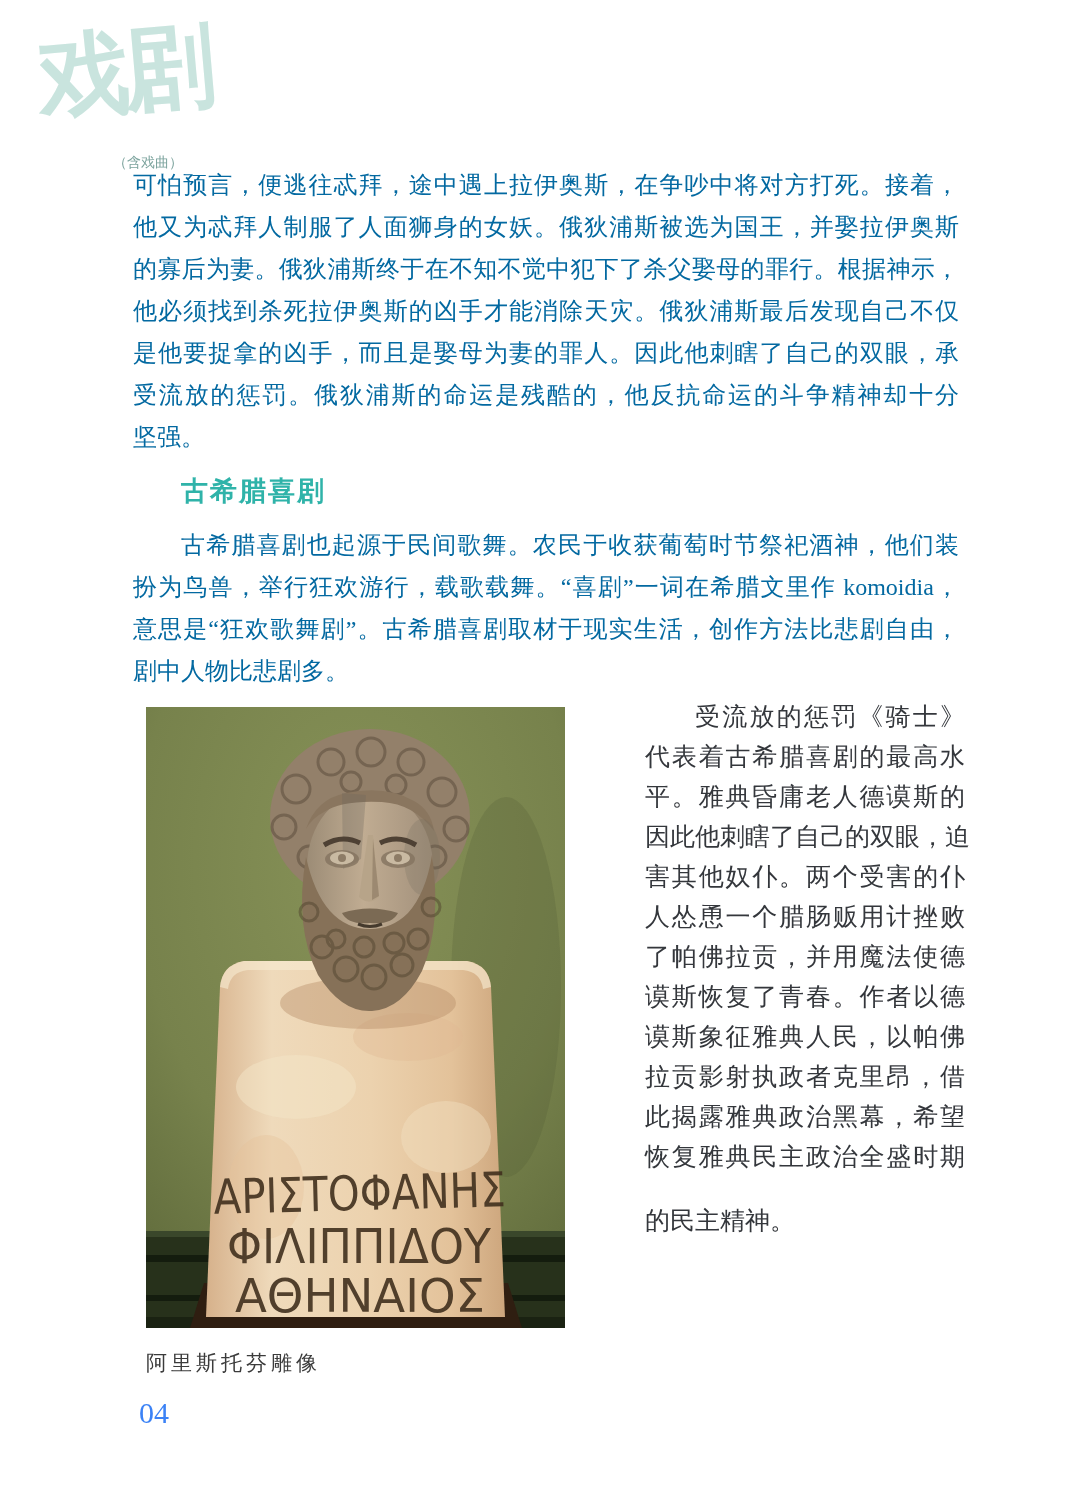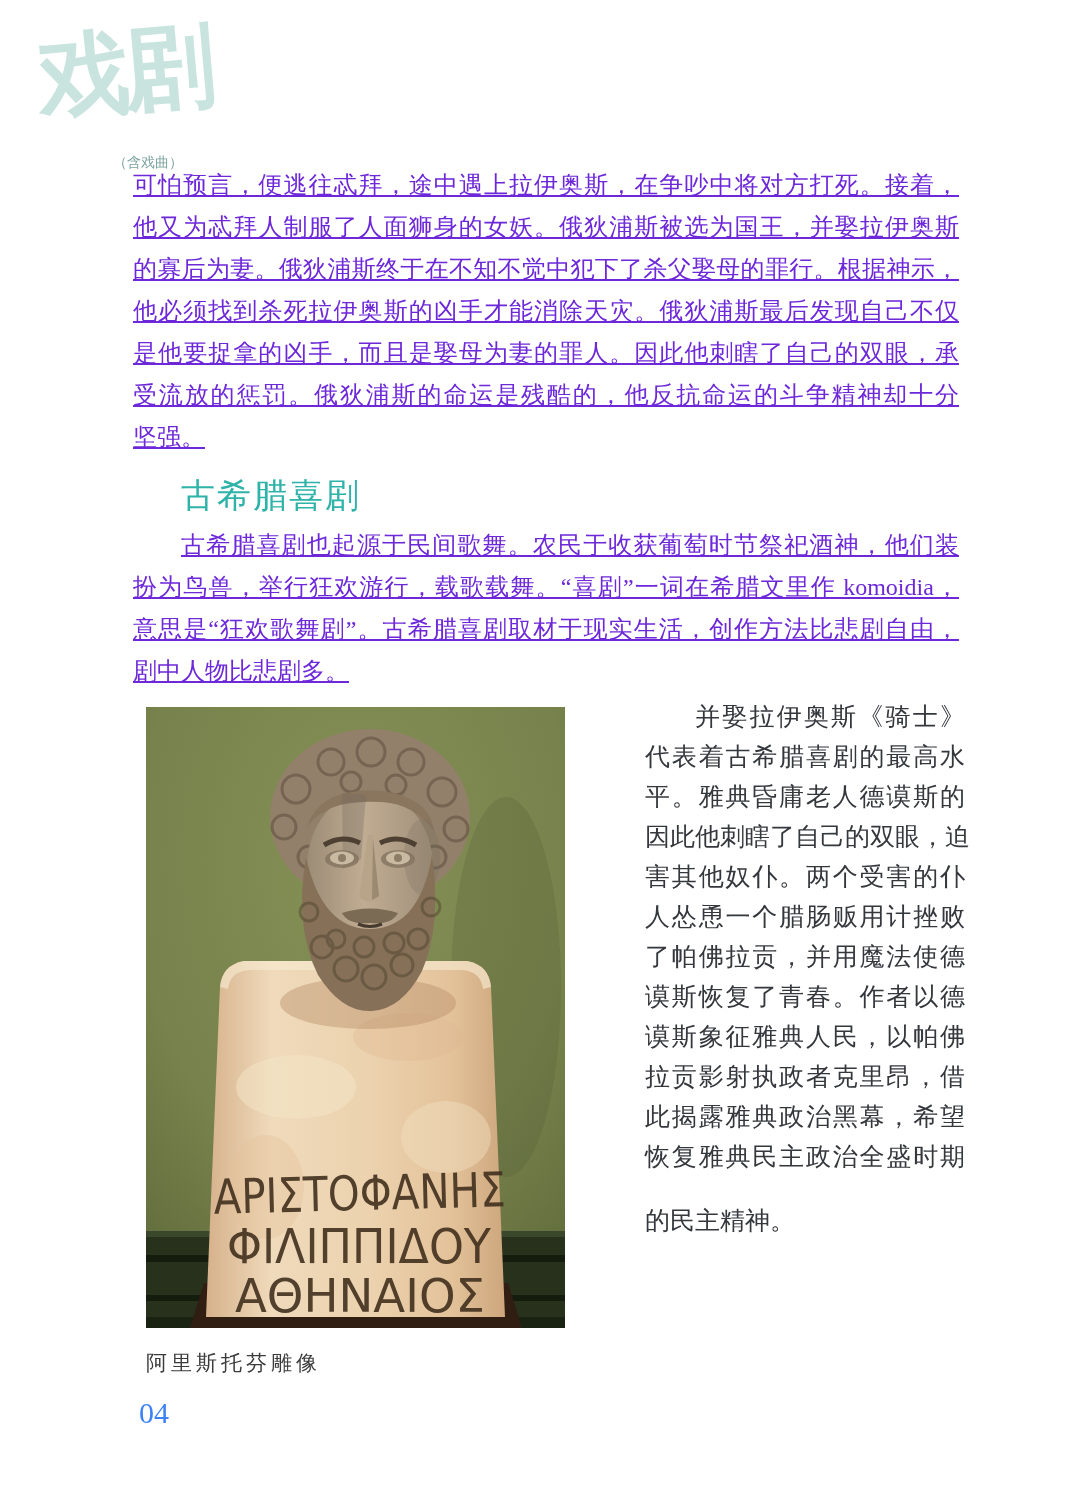--- a/index.html
+++ b/index.html
@@ -14,27 +14,27 @@
     font-family:"Liberation Serif", serif;
   }
   .logo-sub {
     position:absolute; left:113px; top:110px; font-size:14px; color:#7da49e;
     letter-spacing:0px; font-family:Liberation Serif, serif;margin-top:44px;
   }
   
   .p1 { position:absolute; left:133px; top:164px; width:826px; }
   .p2 { position:absolute; left:133px; top:524px; width:826px; }
   .bodyline {
-    height:42px; line-height:42px; font-size:24px; color:#6d28d9;
-    text-align:justify; text-align-last:justify; white-space:nowrap;text-decoration:underline;
+    height:42px; line-height:42px; font-size:24px; color:#0369a1;
+    text-align:justify; text-align-last:justify; white-space:nowrap;
   }
   .bodyline.last { text-align-last:left; }
   .indent { text-indent:2em; }
   .heading {
-    position:absolute; left:181px; top:473px; font-size:34px; font-weight:normal;
+    position:absolute; left:181px; top:473px; font-size:27px; font-weight:bold;
     color:#2fb3a9; letter-spacing:2px; font-family:"Liberation Sans", sans-serif;
   }
   
   .column { position:absolute; left:645px; top:697px; width:320px; }
   .colline {
     height:40px; line-height:40px; font-size:25px; color:#34373c;
     text-align:justify; text-align-last:justify; white-space:nowrap;
   }
   .colline.last { text-align-last:left;margin-top:24px; }
   
@@ -70,21 +70,21 @@
   <div class="heading">古希腊喜剧</div>
 
   <div class="p2">
     <div class="bodyline indent">古希腊喜剧也起源于民间歌舞。农民于收获葡萄时节祭祀酒神，他们装</div>
     <div class="bodyline">扮为鸟兽，举行狂欢游行，载歌载舞。“喜剧”一词在希腊文里作 komoidia，</div>
     <div class="bodyline">意思是“狂欢歌舞剧”。古希腊喜剧取材于现实生活，创作方法比悲剧自由，</div>
     <div class="bodyline last">剧中人物比悲剧多。</div>
   </div>
 
   <div class="column">
-    <div class="colline indent">并娶拉伊奥斯《骑士》</div>
+    <div class="colline indent">受流放的惩罚《骑士》</div>
     <div class="colline">代表着古希腊喜剧的最高水</div>
     <div class="colline">平。雅典昏庸老人德谟斯的</div>
     <div class="colline">因此他刺瞎了自己的双眼，迫</div>
     <div class="colline">害其他奴仆。两个受害的仆</div>
     <div class="colline">人怂恿一个腊肠贩用计挫败</div>
     <div class="colline">了帕佛拉贡，并用魔法使德</div>
     <div class="colline">谟斯恢复了青春。作者以德</div>
     <div class="colline">谟斯象征雅典人民，以帕佛</div>
     <div class="colline">拉贡影射执政者克里昂，借</div>
     <div class="colline">此揭露雅典政治黑幕，希望</div>

